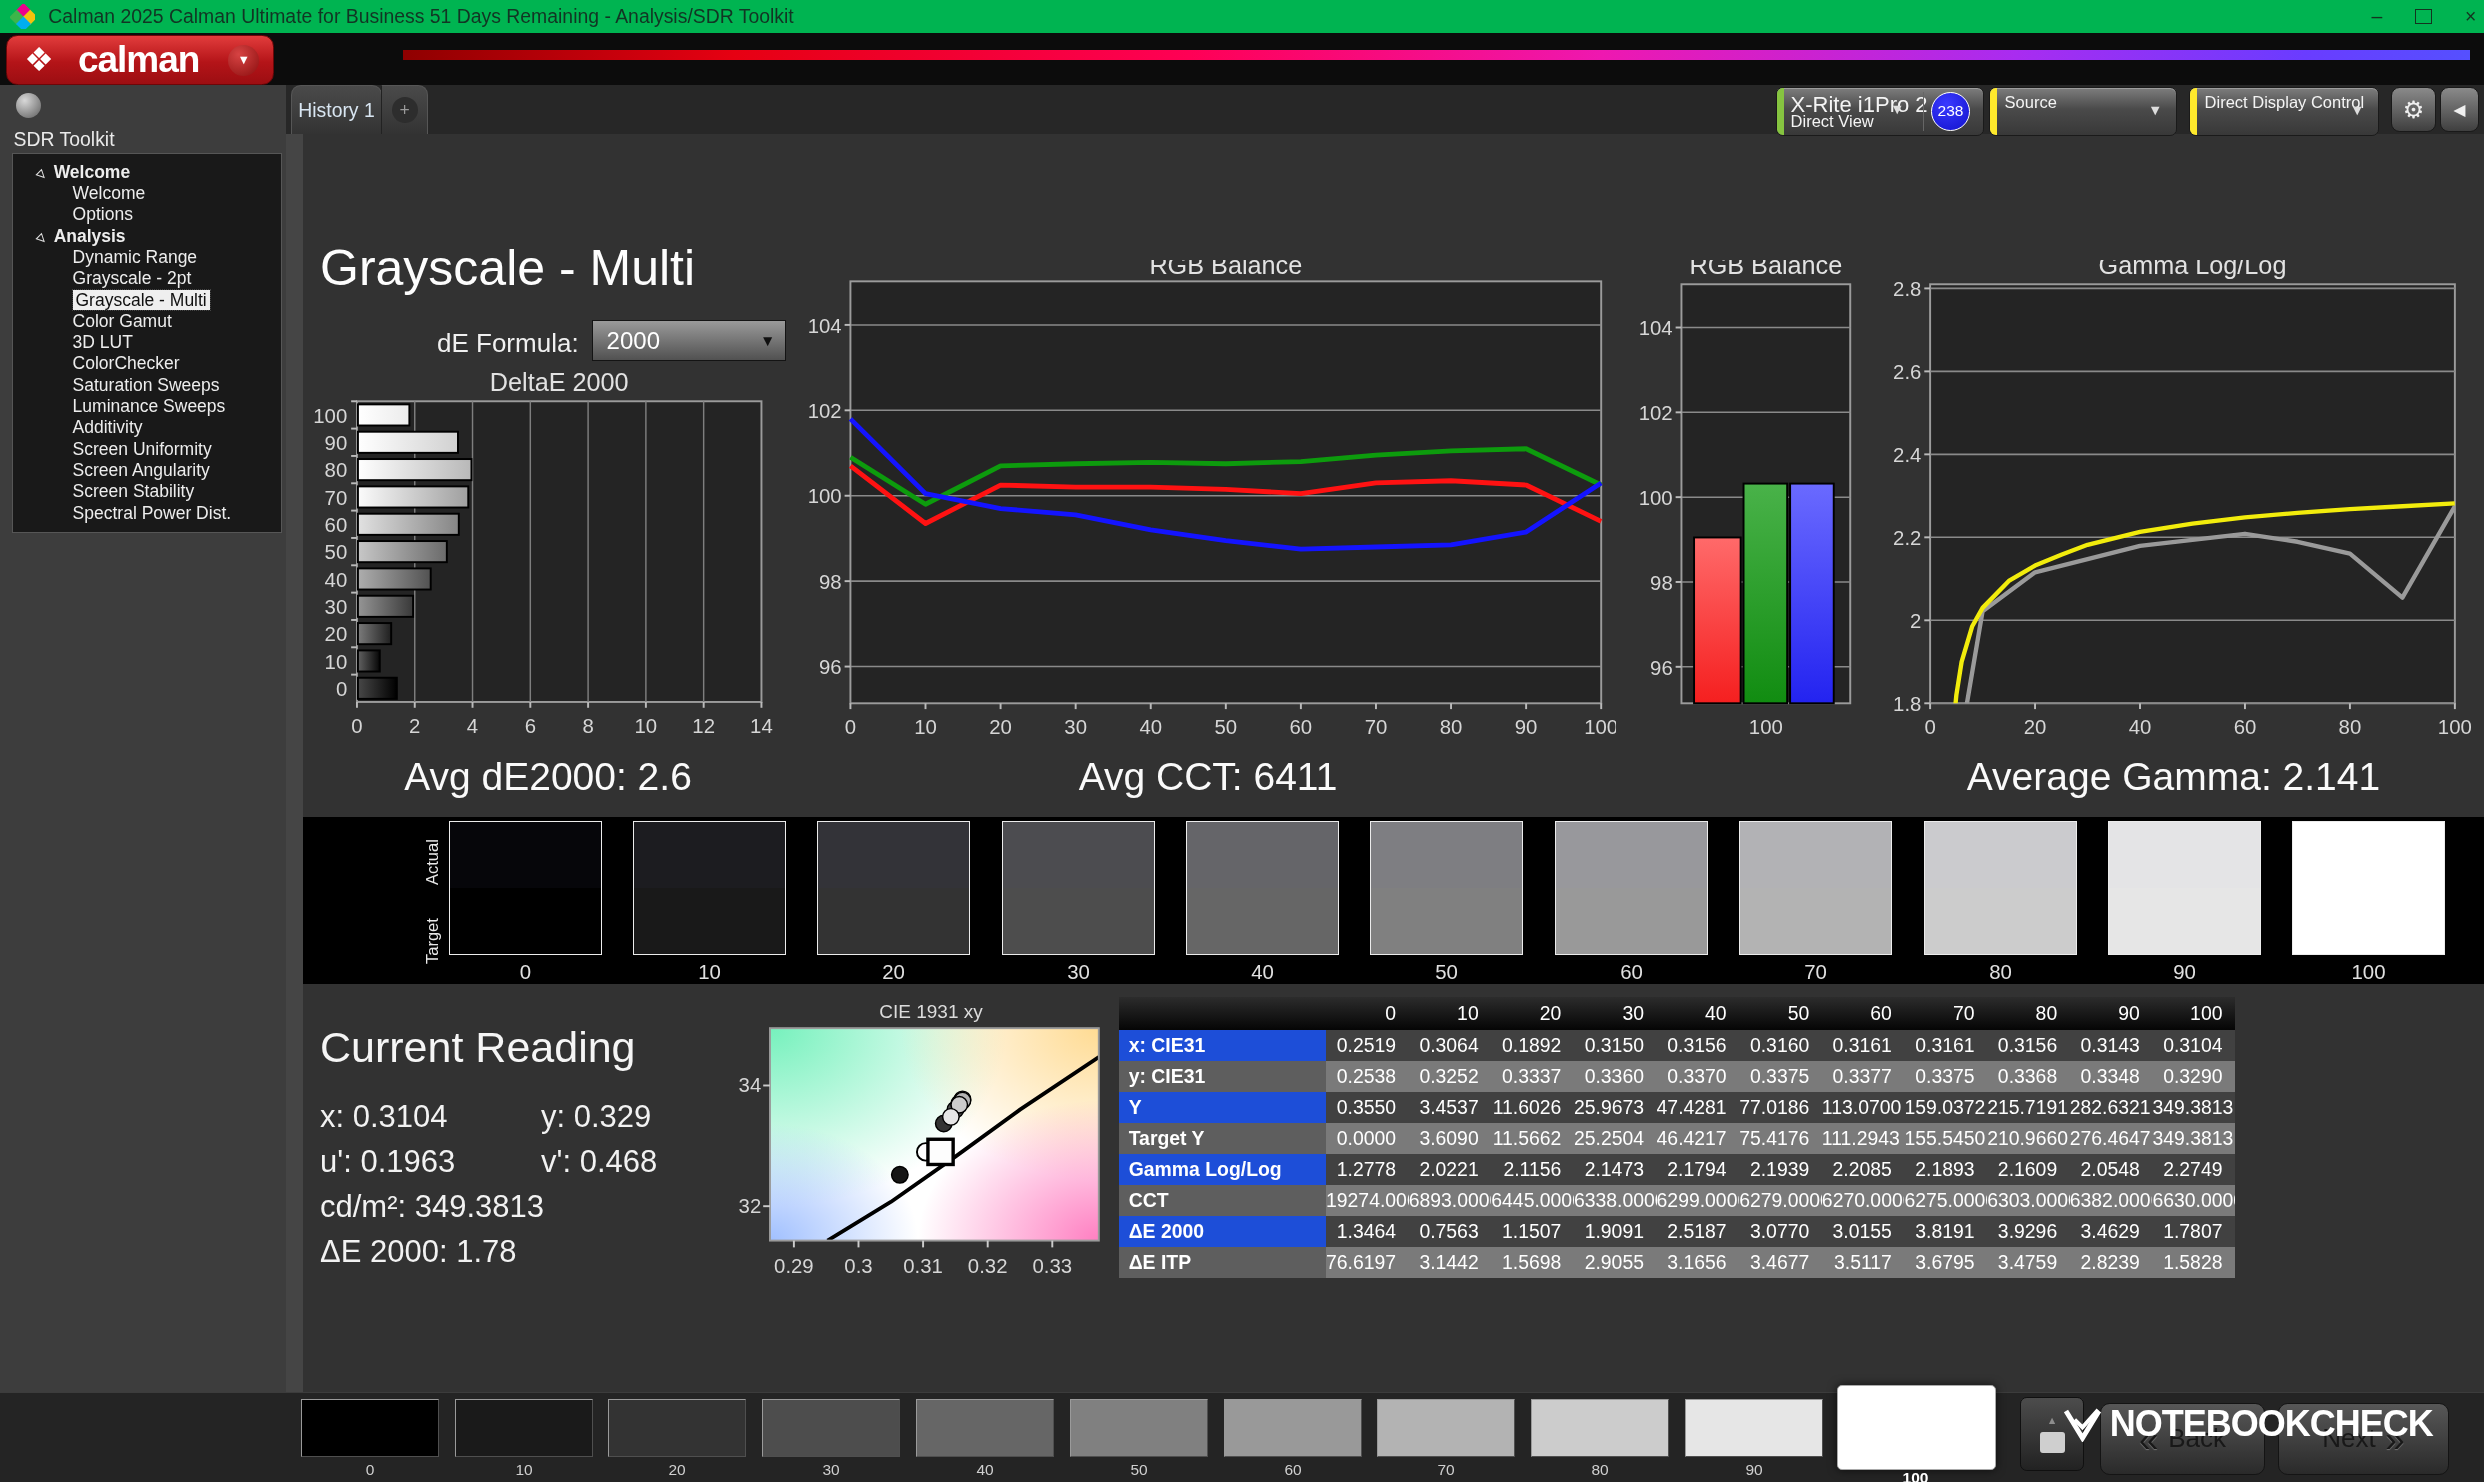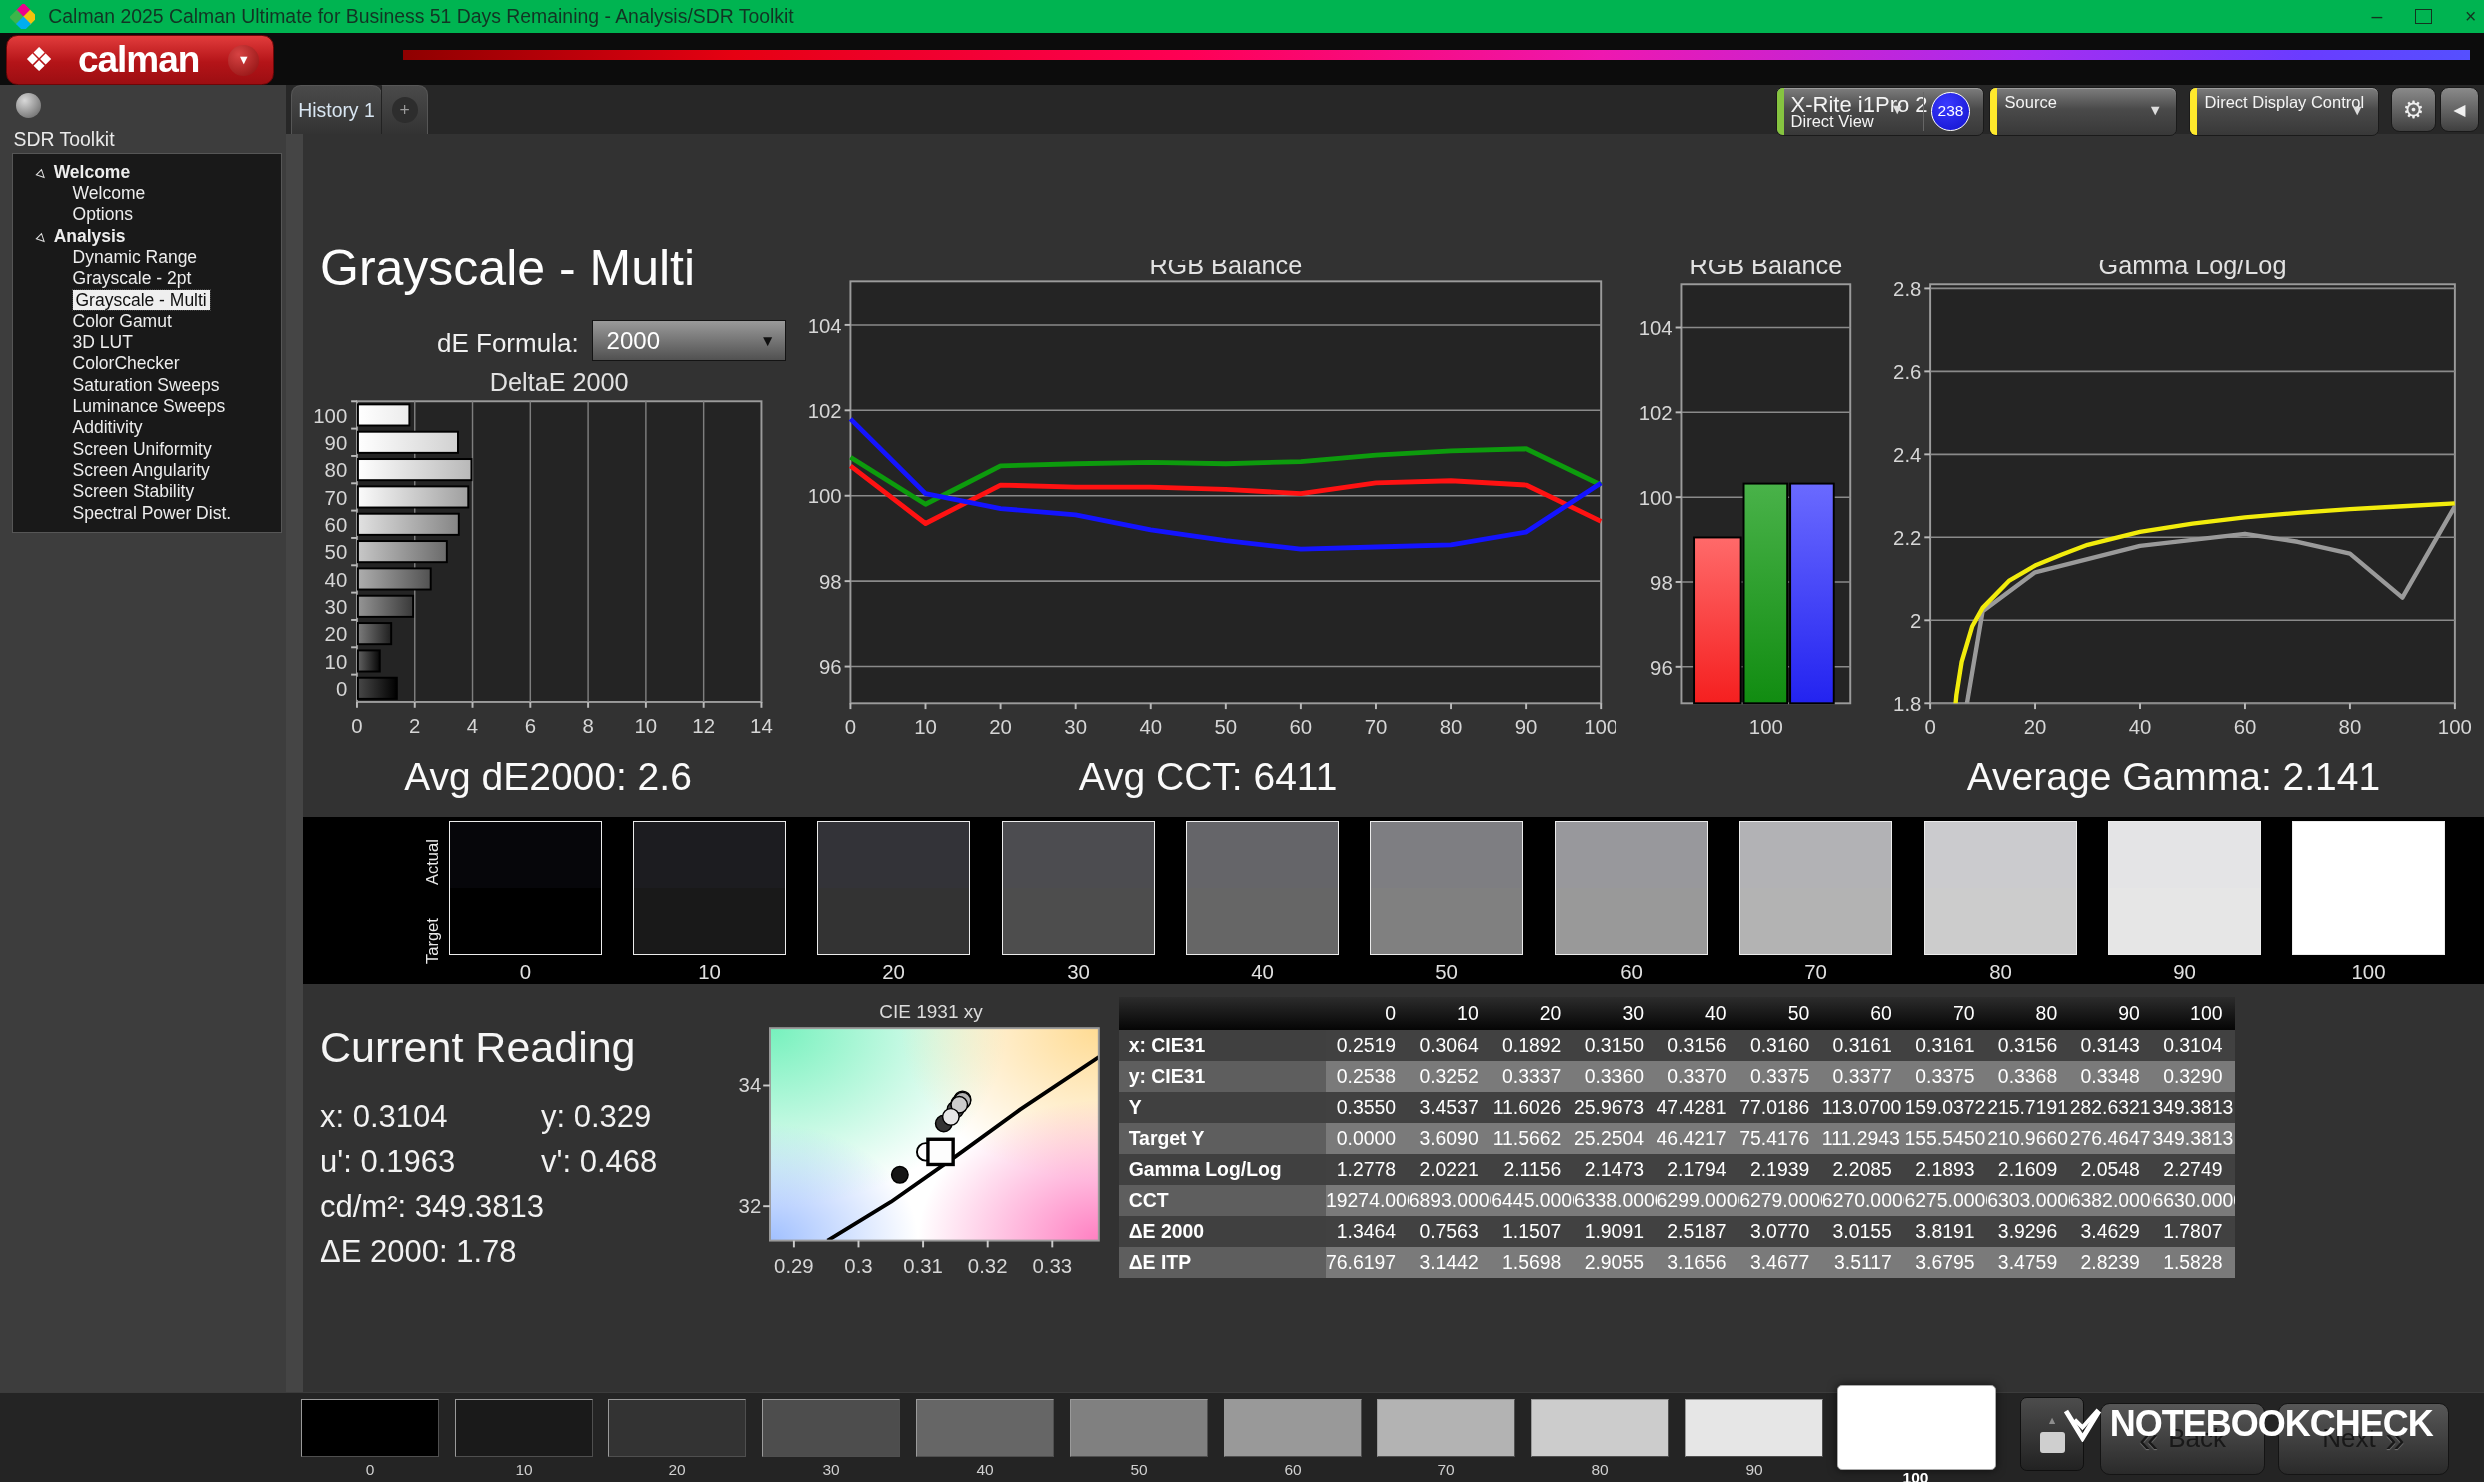--- a/index.html
+++ b/index.html
@@ -114,21 +114,21 @@
       #fff;}
   #svg-cie{position:absolute;left:0;top:0;}
 
   
   #dtable{left:1119px;top:997px;width:1116px;background:#1c1c1c;}
   .trow{display:flex;height:31px;line-height:31px;font-size:19.4px;}
   .trow.head{height:33px;line-height:33px;background:linear-gradient(#2c2c2c,#050505);color:#f0f0f0;}
   .tlabel{flex:0 0 207px;font-weight:bold;padding-left:9.7px;box-sizing:border-box;color:#fff;white-space:nowrap;}
   .tcell{flex:1;text-align:right;padding-right:12.6px;color:#fff;white-space:nowrap;overflow:hidden;}
   .trow.odd .tcell{background:#414141;}
-  .trow.odd .tlabel{background:#404040;}
+  .trow.odd .tlabel{background:#1d4ed8;}
   .trow.even .tcell{background:#7a7a7a;}
   .trow.even .tlabel{background:#5e5e5e;}
 
   
   #bottombar{left:0;top:1392px;width:2484px;height:91px;background:#242424;border-top:1px solid #3c3c3c;}
   .patch{position:absolute;top:5.8px;width:138px;height:58px;box-sizing:border-box;
     border:1.9px solid;border-color:#9a9a9a #4f4f4f #4f4f4f #9a9a9a;}
   .patch-label{position:absolute;top:68px;width:138px;text-align:center;font-size:15.5px;color:#cfcfcf;}
   #patch-sel{position:absolute;left:1837px;top:-7.8px;width:157px;height:83px;background:#fff;border-radius:4.9px;
     border:1.9px solid #aaa;box-shadow:0 0 9.7px rgba(0,0,0,.65);}

